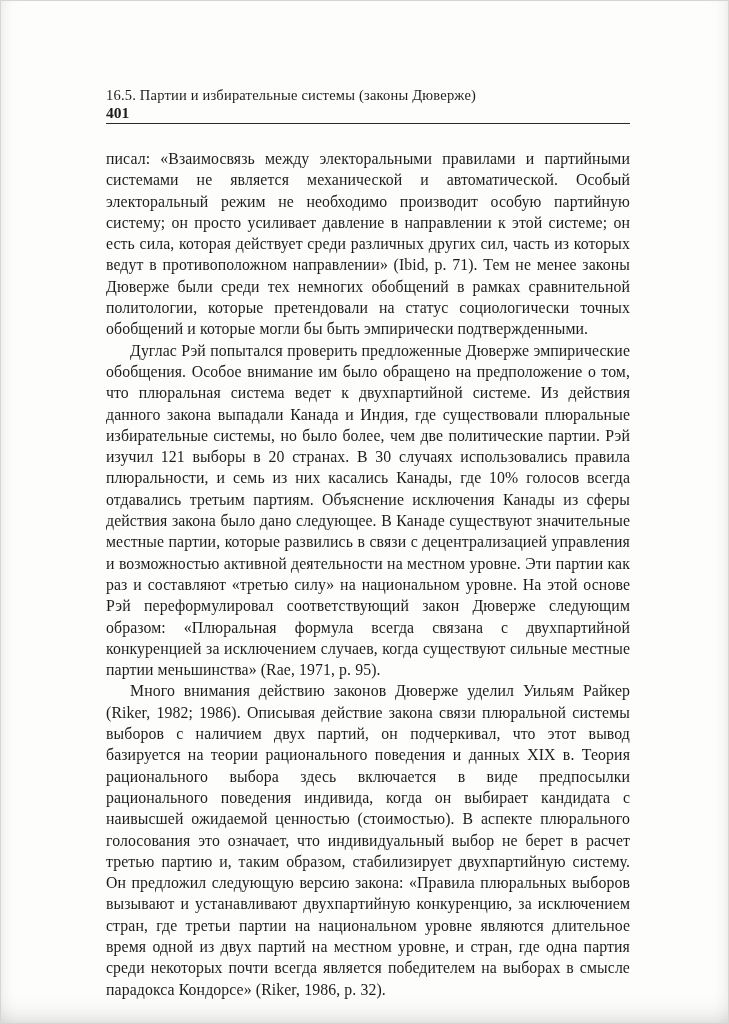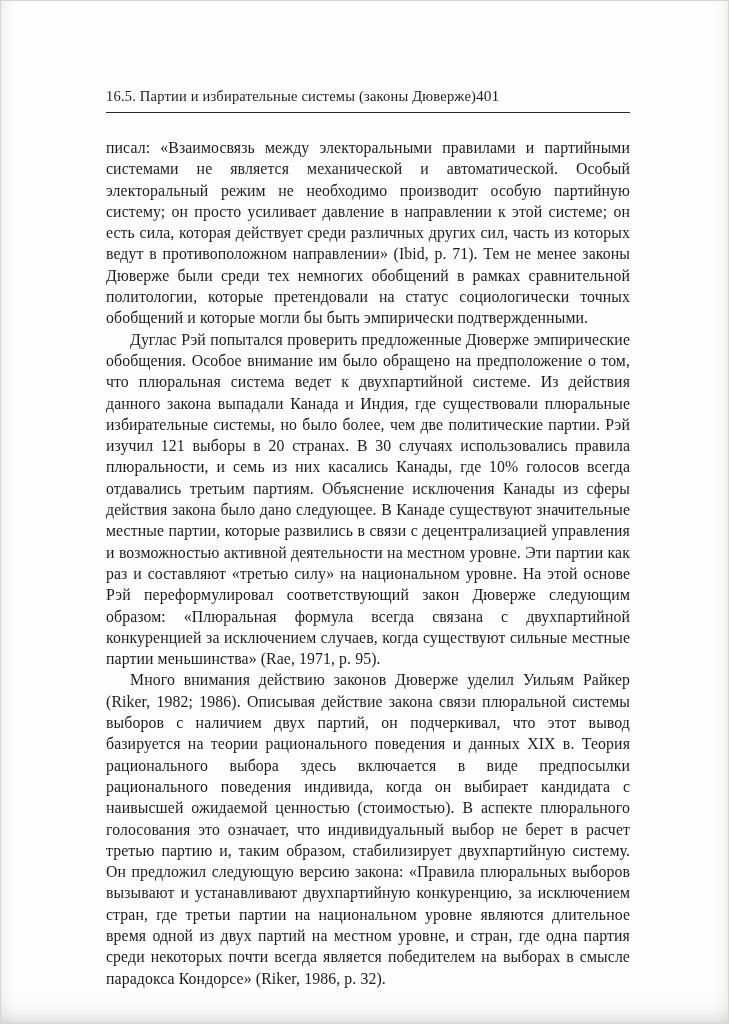--- a/index.html
+++ b/index.html
@@ -23,32 +23,33 @@
     color: #1c1c1c;
   }
   .content {
     position: absolute;
     left: 105px;
     top: 86px;
     width: 524px;
   }
   .running-header {
     display: flex;
-    justify-content: flex-start;
+    justify-content: flex-end;
     align-items: baseline;
     border-bottom: 1.4px solid #2a2a2a;
-    padding-bottom: 7px;
+    padding-bottom: 1px;
+    flex-direction: column;
   }
   .section-title {
     font-size: 14.5px;
     letter-spacing: 0.2px;
   }
   .page-number {
     font-size: 15.5px;
-    font-weight: normal;
+    font-weight: bold;
   }
   .page-body {
     margin-top: 24px;
     text-align: justify;
     font-size: 15.8px;
     line-height: 21.3px;
     letter-spacing: 0.1px;
   }
   .page-body p {
     margin: 0;

